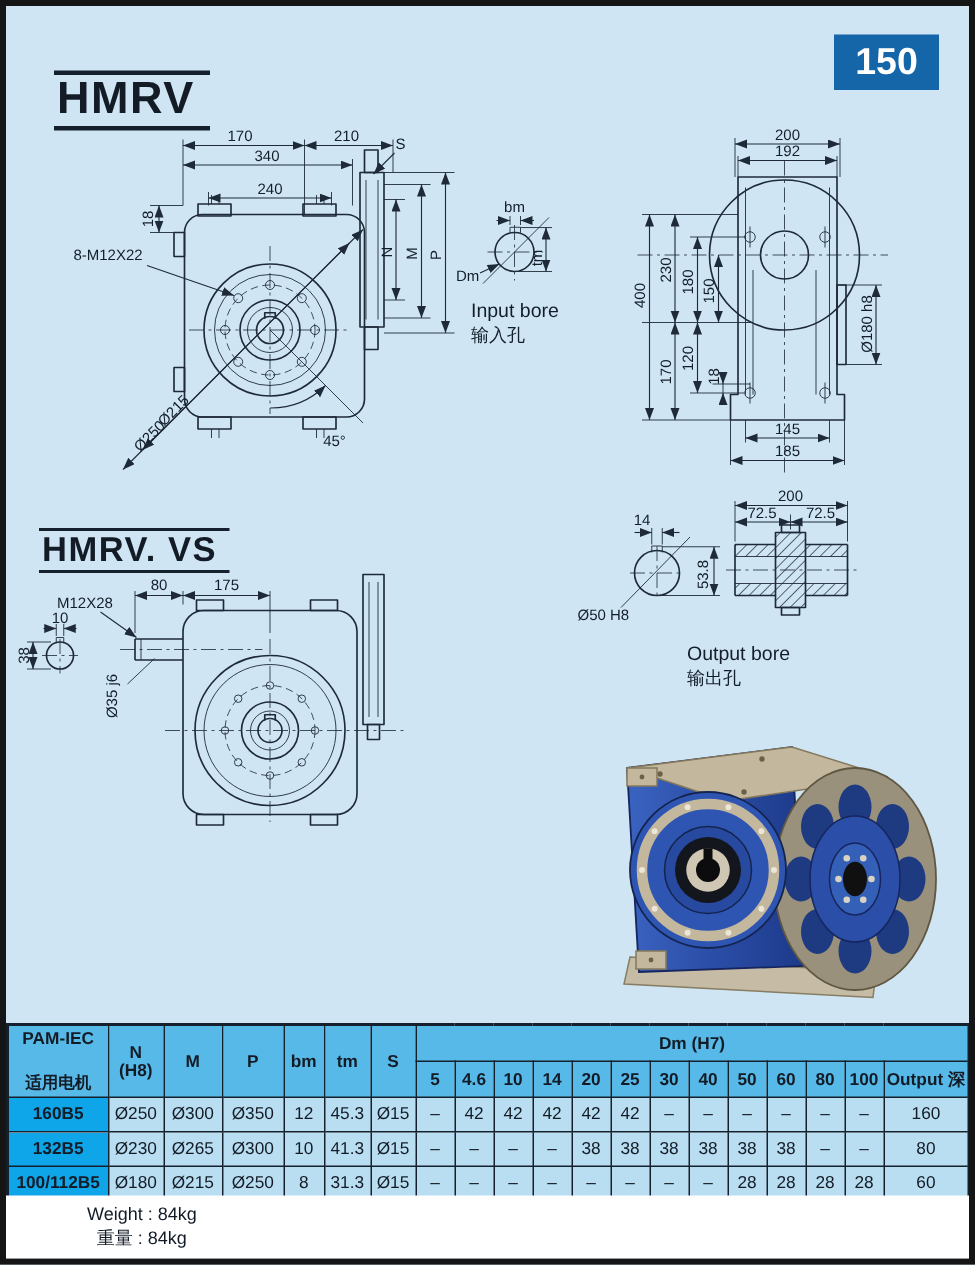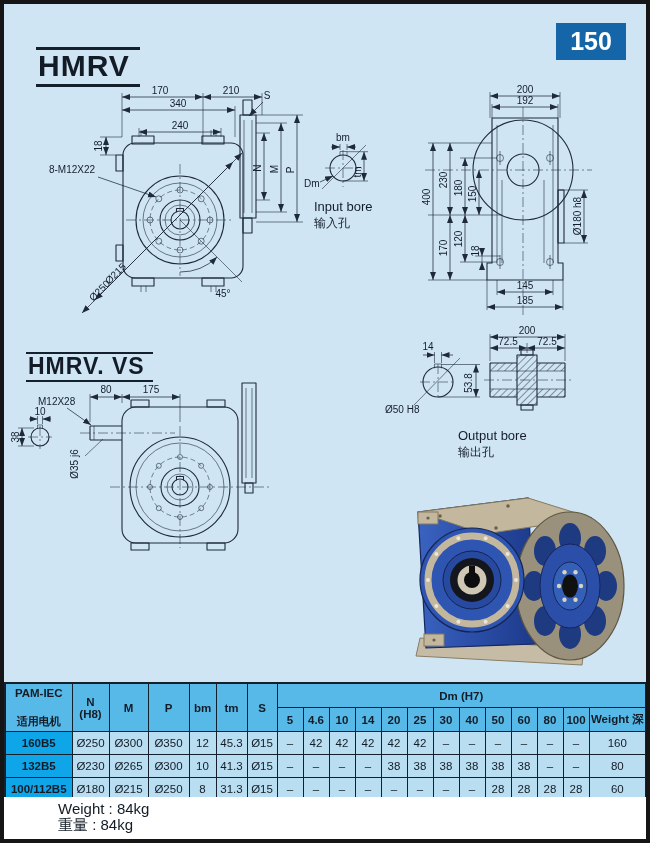--- a/index.html
+++ b/index.html
@@ -37,21 +37,21 @@
   .tbl-wrap{position:absolute;left:0;top:678px;width:536px;}
   table{border-collapse:collapse;table-layout:fixed;width:642px;}
   th,td{border:1px solid #14202c;text-align:center;vertical-align:middle;padding:0;
         font-size:11.5px;overflow:hidden;white-space:nowrap;}
   table{border:2px solid #14202c;}
   thead th{background:#57b9e8;font-weight:bold;height:23px;}
   .hsub{font-size:11px;font-weight:bold;margin-top:15px;}
   tbody td{background:#b9ddf1;height:22px;}
   tbody th{background:#0ea5e9;font-weight:bold;}
   .footer-area{position:absolute;left:0;top:793px;width:642px;height:42px;background:#ffffff;}
-  .weight{position:absolute;left:54px;top:4px;font-size:15px;line-height:16px;}
+  .weight{position:absolute;left:54px;top:4px;font-size:12px;line-height:16px;text-align:center;}
 </style>
 </head>
 <body>
 
 <div class="page">
 
   <div class="main-title">HMRV</div>
   <div class="badge">150</div>
 
   <svg class="abs" style="left:16px;top:81px;" width="310" height="235" viewBox="0 0 310 235">
@@ -421,21 +421,21 @@
           <th>10</th>
           <th>14</th>
           <th>20</th>
           <th>25</th>
           <th>30</th>
           <th>40</th>
           <th>50</th>
           <th>60</th>
           <th>80</th>
           <th>100</th>
-          <th>Weight 深</th>
+          <th>Output 深</th>
         </tr>
       </thead>
       <tbody>
         <tr>
           <th>160B5</th>
           <td>Ø250</td>
           <td>Ø300</td>
           <td>Ø350</td>
           <td>12</td>
           <td>45.3</td>

